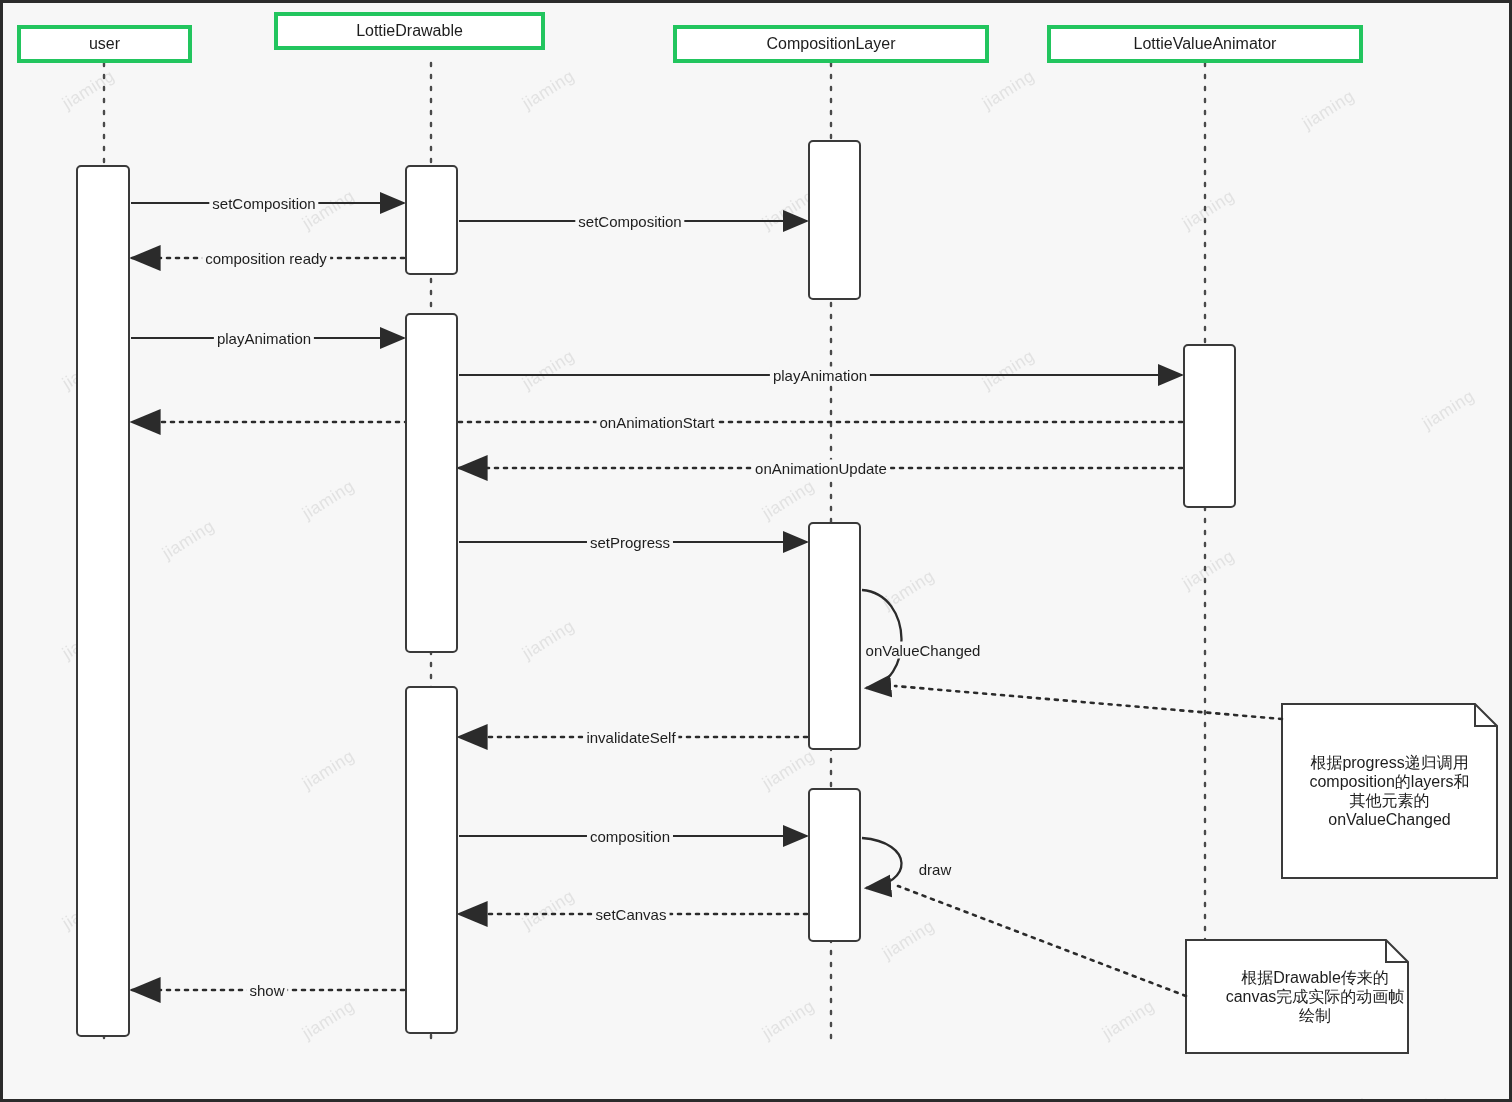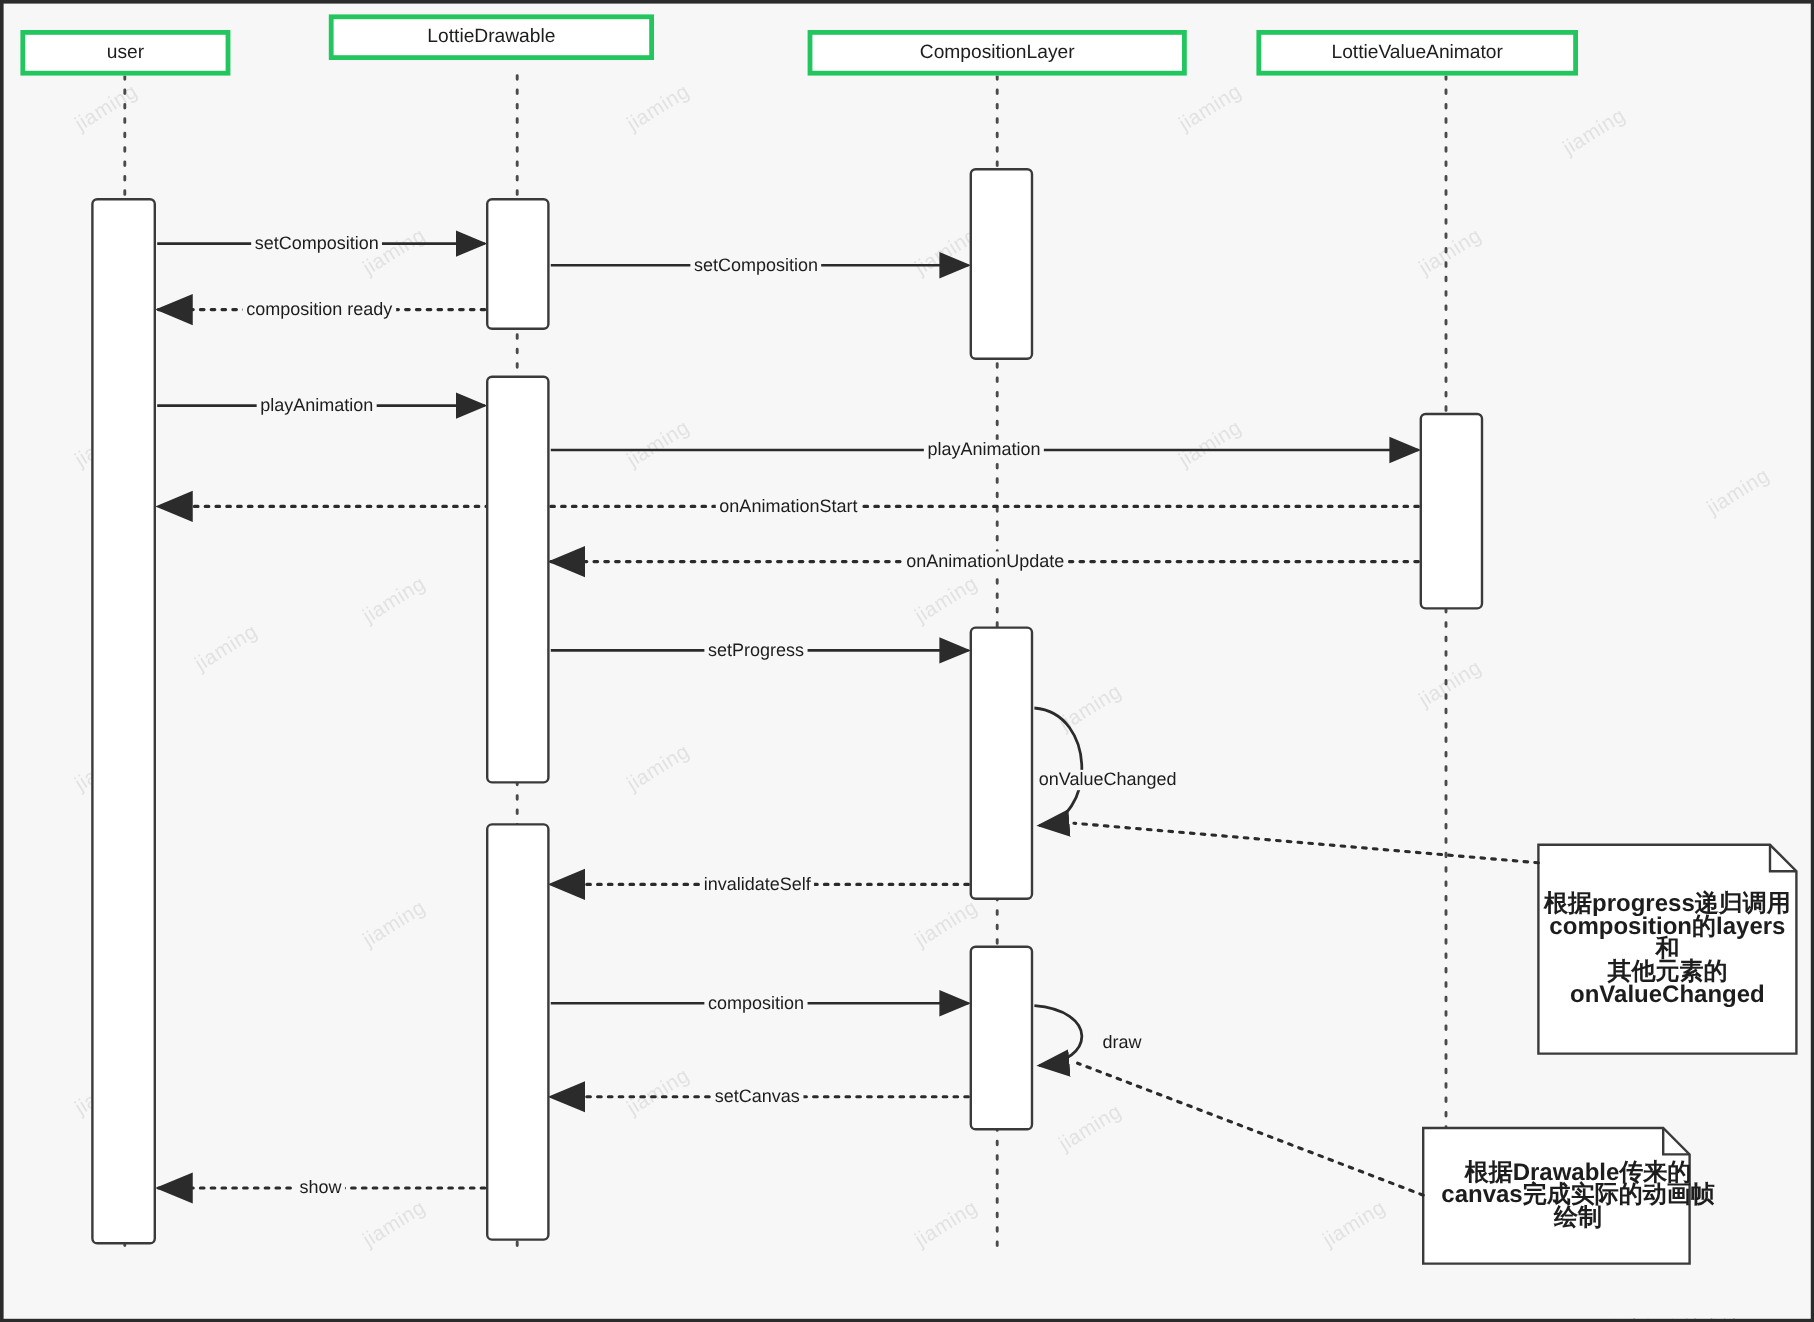--- a/index.html
+++ b/index.html
@@ -63,29 +63,28 @@
     position: absolute;
     background: #f7f7f7;
     font-size: 15px;
     color: #1d1d1d;
     white-space: nowrap;
     padding: 0 3px;
     transform: translate(-50%, -50%);
   }
   .note-text {
     position: absolute;
-    font-size: 20px;
+    font-size: 16px;
     line-height: 19px;
     color: #1d1d1d;
     text-align: center;
     box-sizing: border-box;
     display: flex;
     align-items: center;
     justify-content: center;
-    font-weight: bold;
   }
   .credit {
     position: absolute;
     font-size: 16px;
     color: #b9b9b9;
     white-space: nowrap;
   }
   .frame {
     position: absolute;
     left: 0; top: 0;
@@ -176,21 +175,21 @@
   <div id="headers">
       <div class="hdr-box" style="left: 17px; top: 25px; width: 175px; height: 38px;">
         <span>user</span>
       </div>
       <div class="hdr-box" style="left: 274px; top: 12px; width: 271px; height: 38px;">
         <span>LottieDrawable</span>
       </div>
       <div class="hdr-box" style="left: 673px; top: 25px; width: 316px; height: 38px;">
         <span>CompositionLayer</span>
       </div>
-      <div class="hdr-box" style="left: 1047px; top: 25px; width: 268px; height: 38px; text-align: right;">
+      <div class="hdr-box" style="left: 1047px; top: 25px; width: 316px; height: 38px; text-align: right;">
         <span>LottieValueAnimator</span>
       </div>
     </div>
   <div id="activations">
       <div class="act-bar" style="left: 76px; top: 165px; width: 54px; height: 872px;"></div>
       <div class="act-bar" style="left: 405px; top: 165px; width: 53px; height: 110px;"></div>
       <div class="act-bar" style="left: 405px; top: 313px; width: 53px; height: 340px;"></div>
       <div class="act-bar" style="left: 405px; top: 686px; width: 53px; height: 348px;"></div>
       <div class="act-bar" style="left: 808px; top: 140px; width: 53px; height: 160px;"></div>
       <div class="act-bar" style="left: 808px; top: 522px; width: 53px; height: 228px;"></div>

